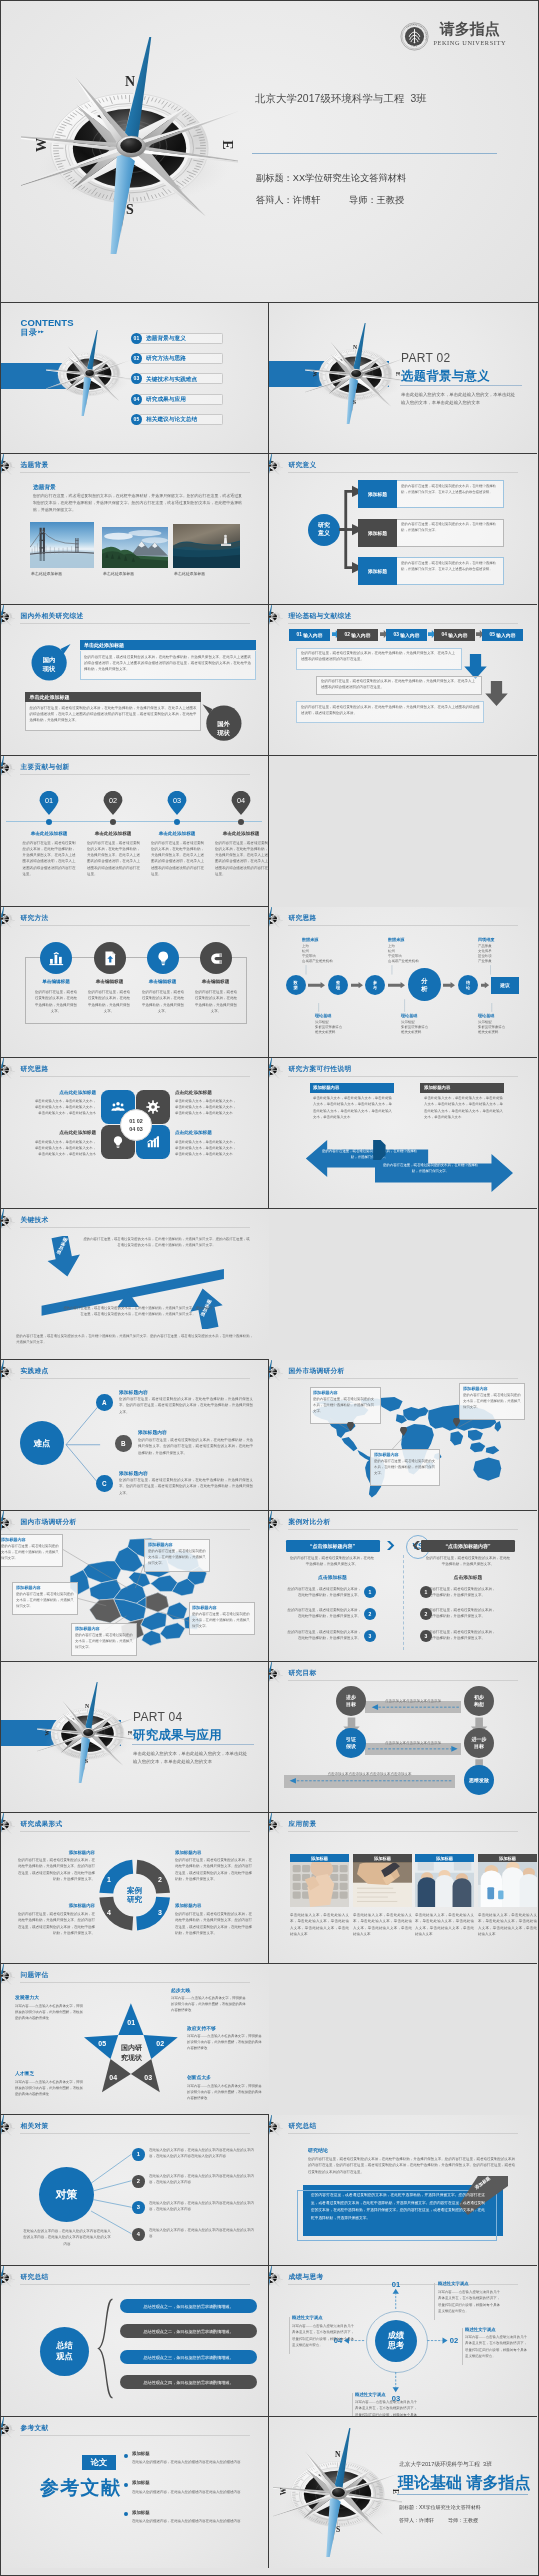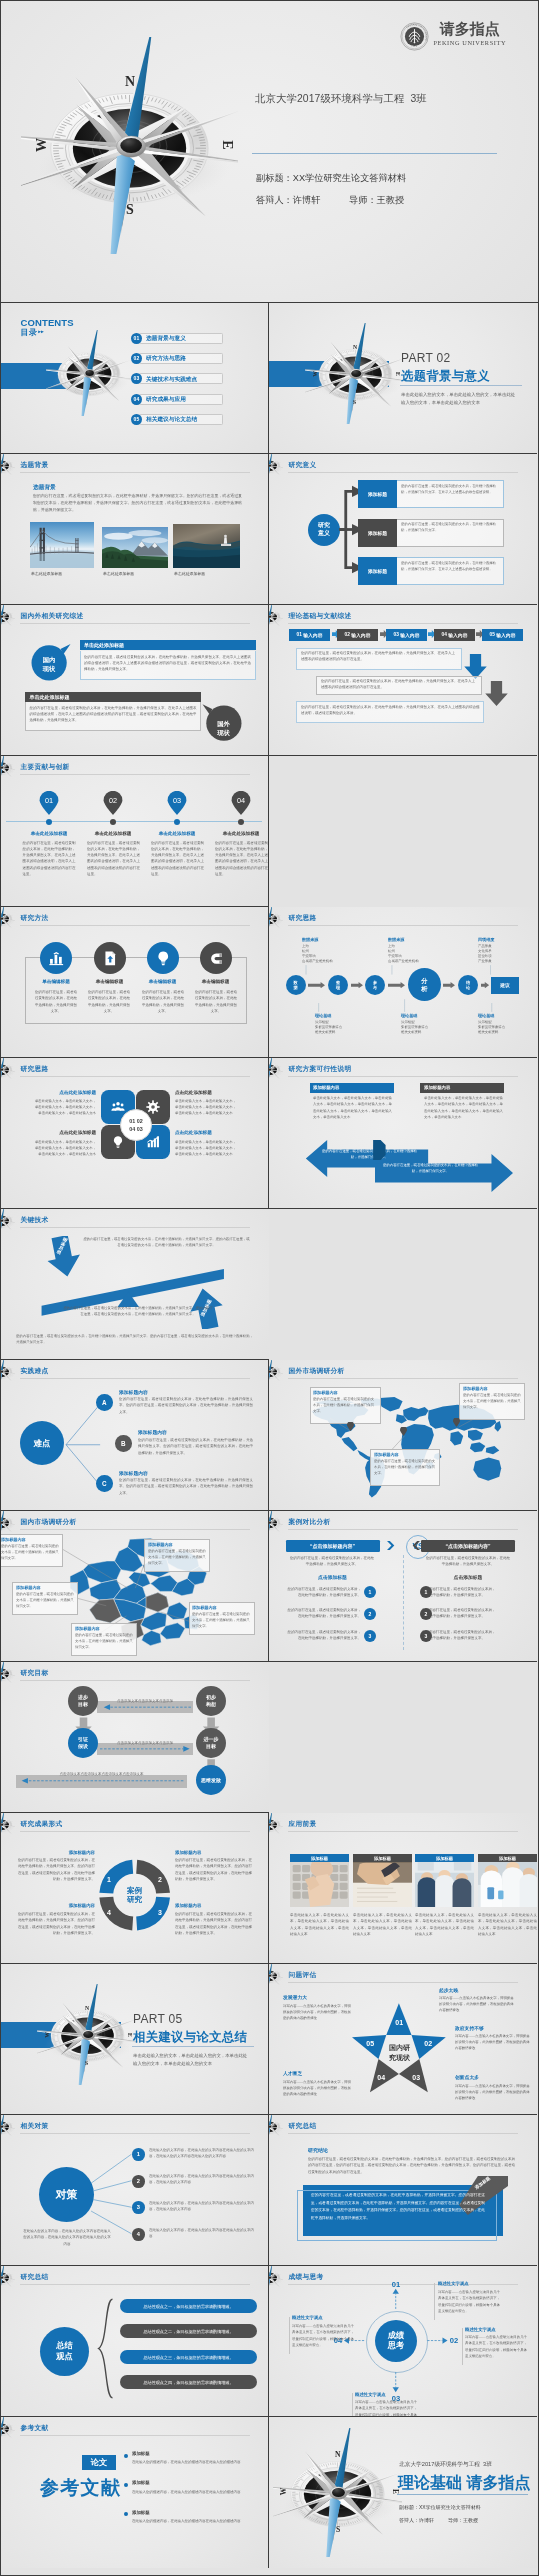--- a/index.html
+++ b/index.html
@@ -901,20 +901,37 @@
         <div class="box tt ctr" style="left:152px;top:63px;width:94px;font-size:4.8px;color:#4a4a4a;display:block;text-align:center;">点击添加标题</div>
         <div class="box ph" style="left:153px;top:75px;width:74px;font-size:3.5px;line-height:1.8;text-align:left;">您的内容打在这里，或者通过复制您的文本后，在此框中选择粘贴，并选择只保留文字。</div>
         <div class="circ" style="left:151px;top:75px;width:12px;height:12px;background:#4a4a4a;font-size:5px;">1</div>
         <div class="box ph" style="left:153px;top:96px;width:74px;font-size:3.5px;line-height:1.8;text-align:left;">您的内容打在这里，或者通过复制您的文本后，在此框中选择粘贴，并选择只保留文字。</div>
         <div class="circ" style="left:151px;top:97px;width:12px;height:12px;background:#4a4a4a;font-size:5px;">2</div>
         <div class="box ph" style="left:153px;top:118px;width:74px;font-size:3.5px;line-height:1.8;text-align:left;">您的内容打在这里，或者通过复制您的文本后，在此框中选择粘贴，并选择只保留文字。</div>
         <div class="circ" style="left:151px;top:119px;width:12px;height:12px;background:#4a4a4a;font-size:5px;">3</div>
       </div>
     </div>
     <div class="row">
+      <div class="sl half l">
+<div class="band" style="left:0;top:58px;width:120px;height:26px;"></div>
+<div class="cmp" style="left:36px;top:20px;width:101px;height:101px;">
+          <svg viewBox="0 0 400 400">
+            <use href="#compass"></use>
+          </svg>
+        </div>
+<div class="cl" style="left:84px;top:41px;font-size:5.7px;font-weight:bold;">N</div>
+<div class="cl" style="left:43px;top:68px;font-size:5.7px;font-weight:bold;transform:rotate(-90deg);">W</div>
+<div class="cl" style="left:84px;top:96px;font-size:5.7px;font-weight:bold;">S</div>
+<div class="cl" style="left:127px;top:68px;font-size:5.7px;font-weight:bold;transform:rotate(90deg);">E</div>
+<div class="p-lbl" style="left:132px;top:48px;">PART 04</div>
+<div class="p-title" style="left:132px;top:65px;">研究成果与应用</div>
+<div class="p-rule" style="left:131px;top:82px;width:122px;"></div>
+<div class="p-desc" style="left:132px;top:88px;">单击此处输入您的文本，单击此处输入您的文，本单击此处</div>
+<div class="p-desc" style="left:132px;top:96px;">输入您的文本，本单击此处输入您的文本</div>
+</div>
       <div class="sl half">
         <div class="hd-cmp"><svg viewBox="0 0 400 400">
             <use href="#compass"></use>
           </svg></div>
         <div class="hd">研究目标</div>
         <div class="hd-rule" style="width:230px"></div>
         <div class="box" style="left:96px;top:39px;width:96px;height:12px;background:#b9b9b9;"></div>
         <div class="box" style="left:96px;top:81px;width:96px;height:12px;background:#b9b9b9;"></div>
         <div class="box" style="left:15px;top:113px;width:171px;height:12.7px;background:#b9b9b9;"></div>
         <div class="box ctr" style="left:96px;top:35px;width:96px;height:7px;font-size:3.5px;color:#5e5e5e;">点击添加文本点击添加文本点击添加</div>
@@ -1071,37 +1088,20 @@
               <path d="M62 50 a14 14 0 0 1 28 0 v46 H62z" fill="#eef2f4"></path>
             </g>
             <rect x="14" y="60" width="10" height="22" rx="2" fill="#2f7fc0" opacity="0.8"></rect>
             <rect x="30" y="66" width="8" height="16" rx="2" fill="#4ca3d8" opacity="0.8"></rect>
           </svg></div>
         <div class="box ctr" style="left:209px;top:41px;width:59px;height:8.2px;background:#4a4a4a;color:#fff;font-size:4.3px;font-weight:bold;">添加标题</div>
         <div class="box ph" style="left:209px;top:99px;width:59px;font-size:3.5px;line-height:1.85;text-align:justify;">单击此处输入文本，单击此处输入文本，单击此处输入文本，单击此处输入文本，单击此处输入文本，单击此处输入文本</div>
       </div>
     </div>
     <div class="row">
-      <div class="sl half l">
-<div class="band" style="left:0;top:58px;width:120px;height:26px;"></div>
-<div class="cmp" style="left:36px;top:20px;width:101px;height:101px;">
-          <svg viewBox="0 0 400 400">
-            <use href="#compass"></use>
-          </svg>
-        </div>
-<div class="cl" style="left:84px;top:41px;font-size:5.7px;font-weight:bold;">N</div>
-<div class="cl" style="left:43px;top:68px;font-size:5.7px;font-weight:bold;transform:rotate(-90deg);">W</div>
-<div class="cl" style="left:84px;top:96px;font-size:5.7px;font-weight:bold;">S</div>
-<div class="cl" style="left:127px;top:68px;font-size:5.7px;font-weight:bold;transform:rotate(90deg);">E</div>
-<div class="p-lbl" style="left:132px;top:48px;">PART 05</div>
-<div class="p-title" style="left:132px;top:65px;">相关建议与论文总结</div>
-<div class="p-rule" style="left:131px;top:82px;width:122px;"></div>
-<div class="p-desc" style="left:132px;top:88px;">单击此处输入您的文本，单击此处输入您的文，本单击此处</div>
-<div class="p-desc" style="left:132px;top:96px;">输入您的文本，本单击此处输入您的文本</div>
-</div>
       <div class="sl half">
         <div class="hd-cmp"><svg viewBox="0 0 400 400">
             <use href="#compass"></use>
           </svg></div>
         <div class="hd">问题评估</div>
         <div class="hd-rule" style="width:230px"></div>
         <svg class="ar" style="left:0;top:0" width="268" height="151" viewBox="0 0 423 239">
           <path d="M205.0 62.0 L185.0 112.5 L225.0 112.5 Z" fill="#1470b4"></path>
           <path d="M279.2 115.9 L225.0 112.5 L237.3 150.5 Z" fill="#1470b4"></path>
           <path d="M250.8 203.1 L237.3 150.5 L205.0 174.0 Z" fill="#4f4f4f"></path>

